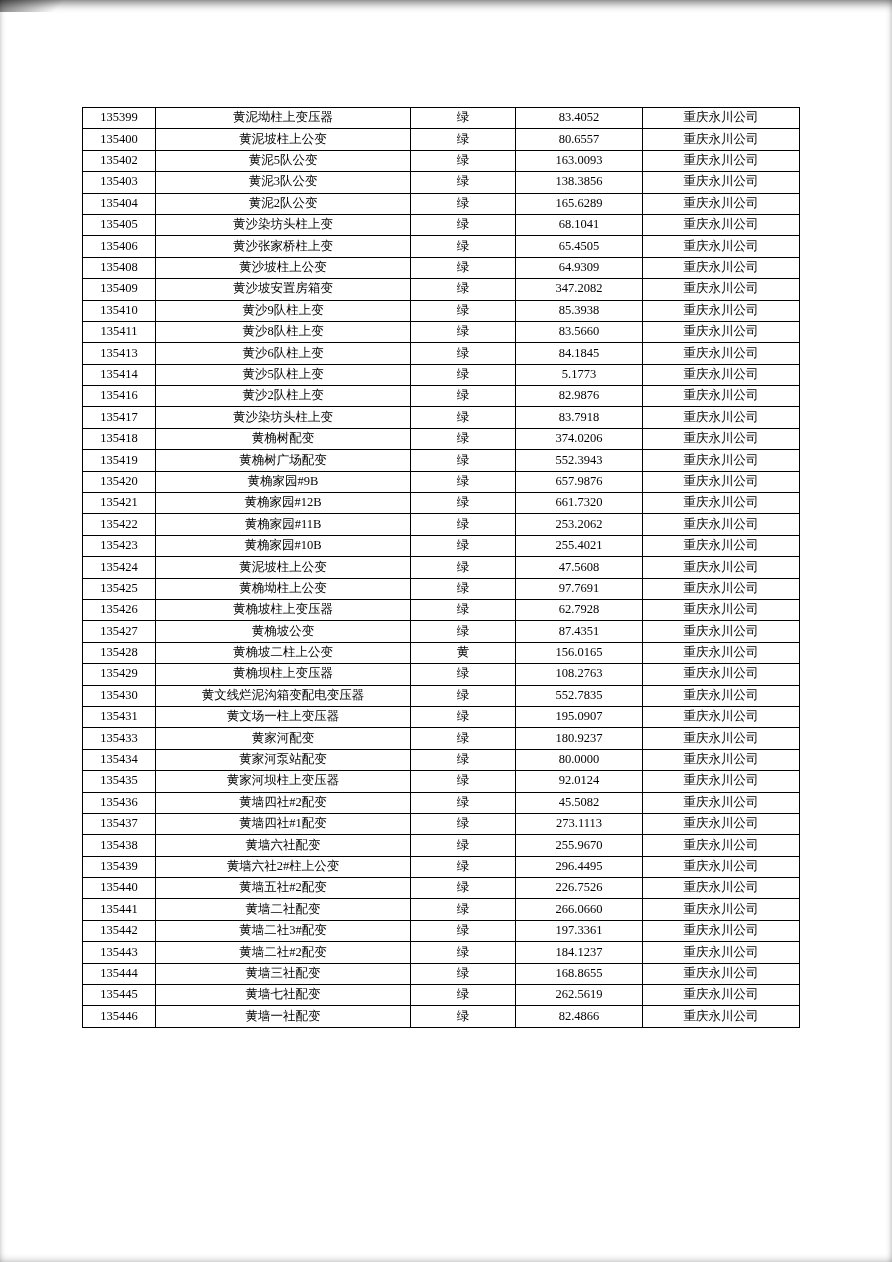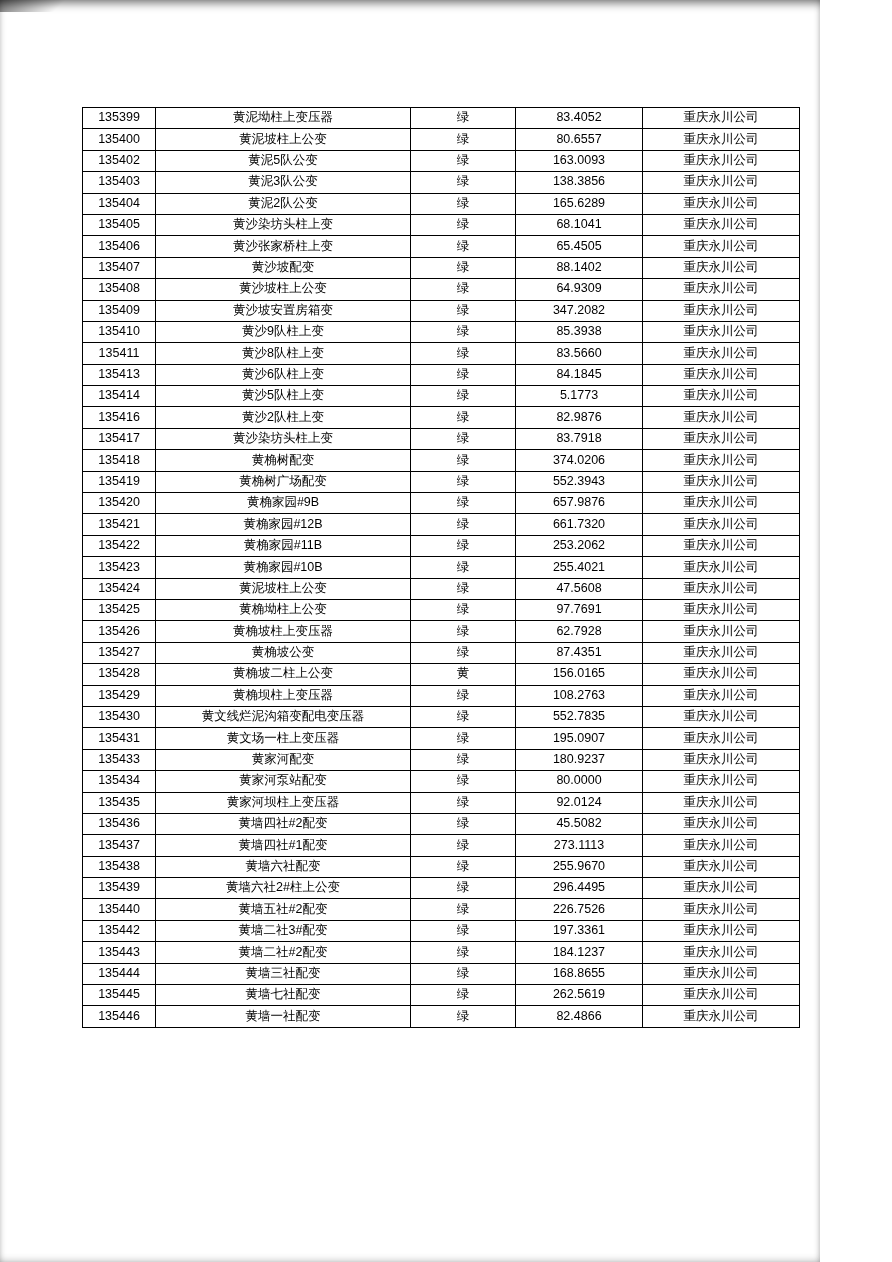--- a/index.html
+++ b/index.html
@@ -2,25 +2,25 @@
 <html><head>
 <meta charset="utf-8">
 <style>
   html, body {
     margin: 0;
     padding: 0;
     background: #ffffff;
   }
   .canvas {
     position: relative;
-    width: 820px;
+    width: 892px;
     height: 1262px;
     background: #ffffff;
     overflow: hidden;
-    font-family: Liberation Sans, sans-serif;
+    font-family: Liberation Serif, serif;
     box-shadow:
       inset 0 9px 10px -6px rgba(0,0,0,0.55),
       inset 0 -6px 8px -6px rgba(0,0,0,0.30),
       inset -5px 0 7px -5px rgba(0,0,0,0.22),
       inset 5px 0 7px -5px rgba(0,0,0,0.15);
   }
   .corner-shade {
     position: absolute;
     top: 0;
     left: 0;
@@ -112,27 +112,20 @@
           <td>重庆永川公司</td>
         </tr>
         <tr>
           <td>135406</td>
           <td>黄沙张家桥柱上变</td>
           <td>绿</td>
           <td>65.4505</td>
           <td>重庆永川公司</td>
         </tr>
         <tr>
-          <td>135407</td>
-          <td>黄沙坡配变</td>
-          <td>绿</td>
-          <td>88.1402</td>
-          <td>重庆永川公司</td>
-        </tr>
-        <tr>
           <td>135408</td>
           <td>黄沙坡柱上公变</td>
           <td>绿</td>
           <td>64.9309</td>
           <td>重庆永川公司</td>
         </tr>
         <tr>
           <td>135409</td>
           <td>黄沙坡安置房箱变</td>
           <td>绿</td>
@@ -326,20 +319,27 @@
           <td>黄墙六社2#柱上公变</td>
           <td>绿</td>
           <td>296.4495</td>
           <td>重庆永川公司</td>
         </tr>
         <tr>
           <td>135440</td>
           <td>黄墙五社#2配变</td>
           <td>绿</td>
           <td>226.7526</td>
+          <td>重庆永川公司</td>
+        </tr>
+        <tr>
+          <td>135441</td>
+          <td>黄墙二社配变</td>
+          <td>绿</td>
+          <td>266.0660</td>
           <td>重庆永川公司</td>
         </tr>
         <tr>
           <td>135442</td>
           <td>黄墙二社3#配变</td>
           <td>绿</td>
           <td>197.3361</td>
           <td>重庆永川公司</td>
         </tr>
         <tr>

